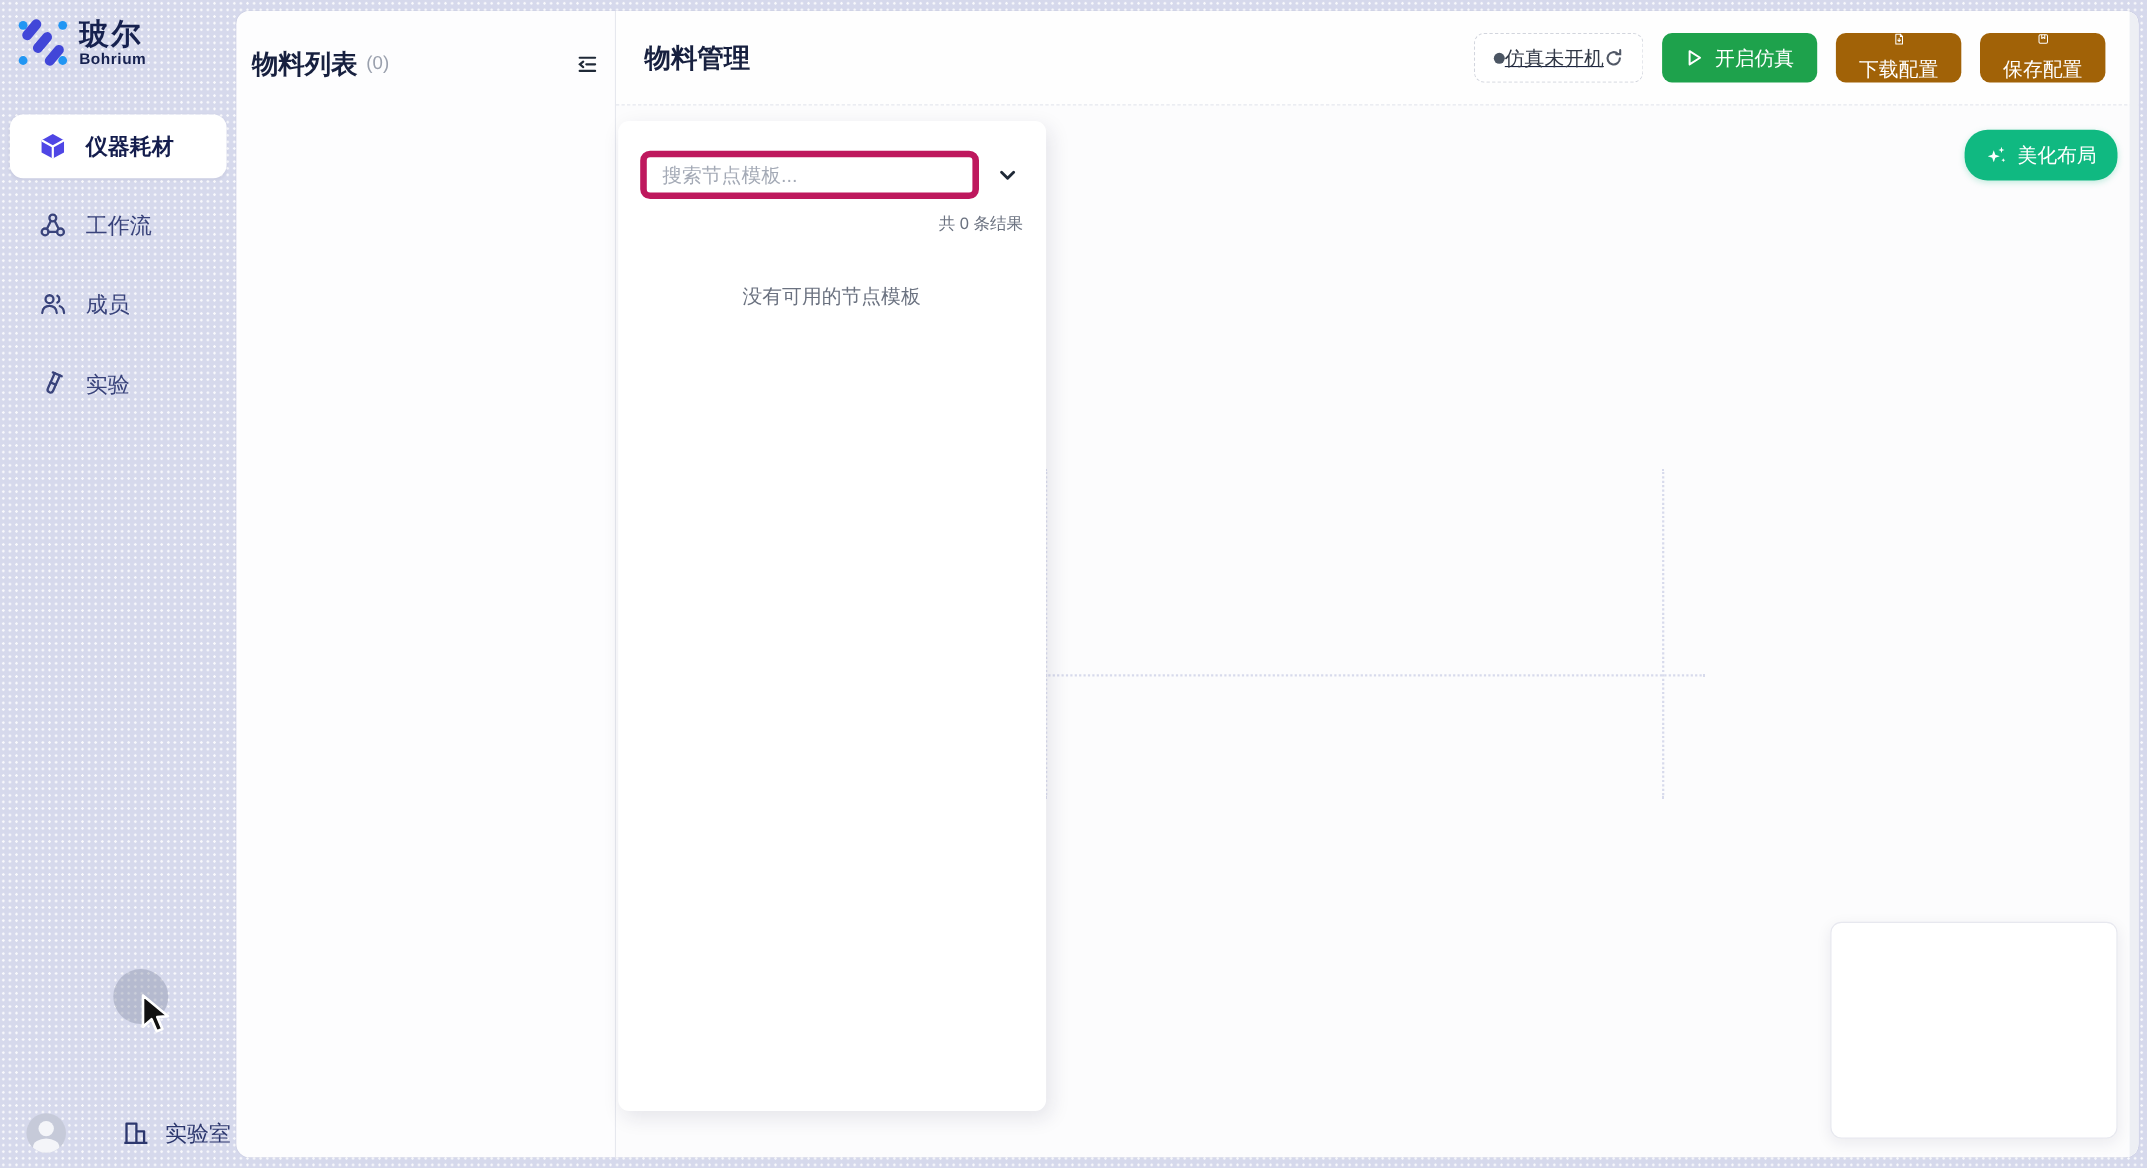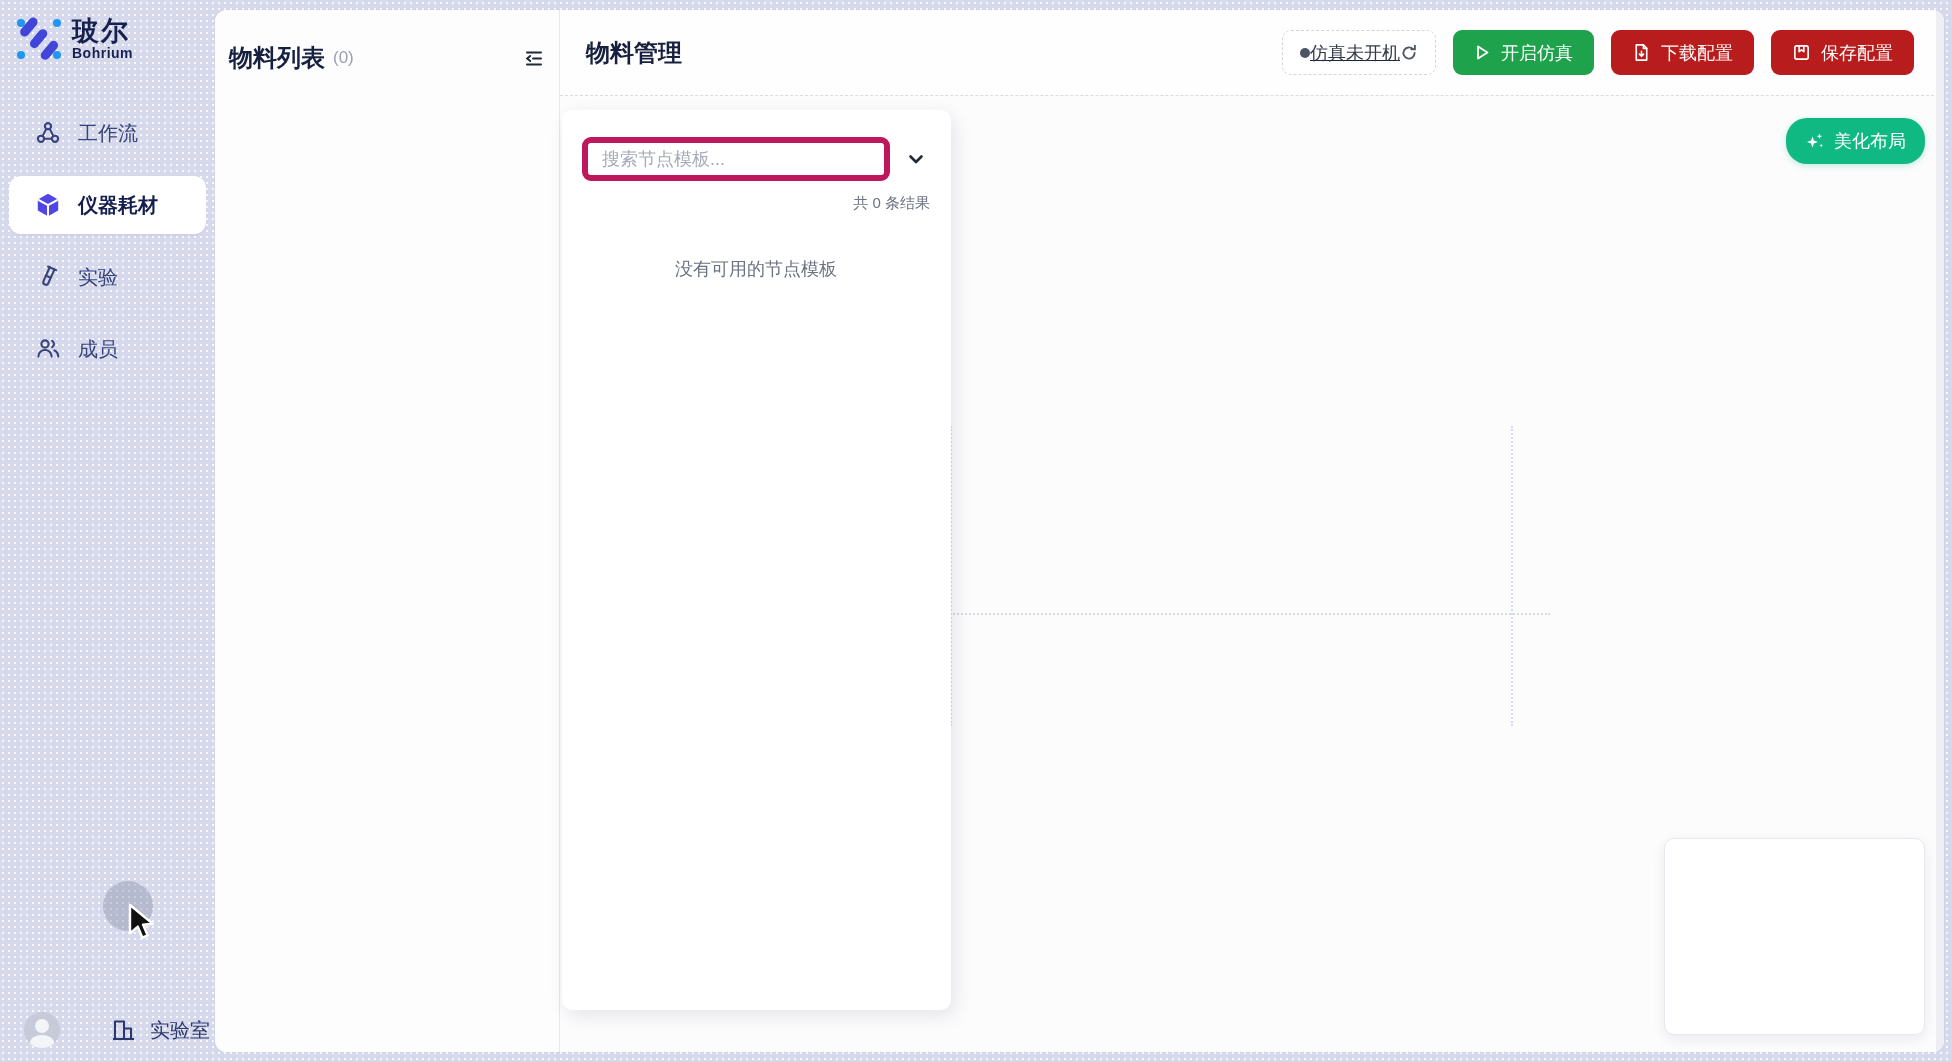--- a/index.html
+++ b/index.html
@@ -46,21 +46,21 @@
                  border-bottom:1px dashed #d8dbe6; background:#fefefe; }
   .page-title { font-size:24px; font-weight:bold; color:#17203f; }
   .header-actions { margin-left:auto; display:flex; align-items:center; gap:17px; }
   .status-chip { height:45px; display:flex; align-items:center; padding:0 17px;
                  border:1px dashed #d2d5dd; border-radius:9px; background:#fff; cursor:pointer;text-decoration:underline; }
   .status-dot { width:10px; height:10px; border-radius:50%; background:#4b5563; }
   .status-text { font-size:18px; color:#323947; }
   .btn { height:45px; display:flex; align-items:center; gap:10px; padding:0 21px; border:none;
          border-radius:9px; font-size:18px; color:#fff; cursor:pointer; font-family:inherit; }
   .btn-green { background:#1ea24c; }
-  .btn-blue { background:#b91c1c; }
+  .btn-blue { background:#a16207;flex-direction:column; }
   
   .canvas { flex:1; position:relative; background:#fcfcfd; }
   .guide-v { position:absolute; width:0; border-left:2px dotted #d7daec; }
   .guide-h { position:absolute; height:0; border-top:2px dotted #d7daec; }
   .tpl-panel { position:absolute; left:2px; top:14px; width:389px; height:900px; background:#ffffff;
                border-radius:10px; box-shadow:4px 6px 18px rgba(25,30,70,.10); padding:14px 21px 0 20px; }
   .info-banner { display:inline-flex; align-items:center; gap:10px; height:46px; padding:0 16px;
                  background:#e7f0fe; border:1px solid #c5dbfc; border-radius:9px; }
   .info-banner span { font-size:18px; color:#2767ec; }
   .search-row { margin-top:13px; display:flex; align-items:center; }
@@ -90,54 +90,54 @@
       <rect x="18" y="12" width="9" height="22" rx="4.5" fill="#4146d8" transform="rotate(40 23 23)"></rect>
       <rect x="29" y="23" width="9" height="22" rx="4.5" fill="#4146d8" transform="rotate(40 33 34)"></rect>
     </svg>
     <div class="logo-text">
       <div class="cn">玻尔</div>
       <div class="en">Bohrium</div>
     </div>
   </div>
 
   <div class="nav">
+    <div class="nav-item active">
+      <svg width="26" height="26" viewBox="0 0 26 26">
+        <path d="M13 1.8 L23.2 7.4 V18.6 L13 24.2 L2.8 18.6 V7.4 Z" fill="#4f46e5"></path>
+        <path d="M3.6 8 L13 13.2 L22.4 8 M13 13.2 V23.4" fill="none" stroke="#ffffff" stroke-width="2" stroke-linecap="round" stroke-linejoin="round"></path>
+      </svg>
+      <span>仪器耗材</span>
+    </div>
     <div class="nav-item">
       <svg width="26" height="26" viewBox="0 0 26 26" fill="none" stroke="#39437b" stroke-width="2.1" stroke-linecap="round">
         <circle cx="13" cy="6.2" r="3.1"></circle>
         <circle cx="6" cy="18.8" r="3.1"></circle>
         <circle cx="20" cy="18.8" r="3.1"></circle>
         <path d="M11.2 8.9 L7.6 16.1 M14.8 8.9 L18.4 16.1 M9.1 18.8 H16.9"></path>
       </svg>
       <span>工作流</span>
     </div>
-    <div class="nav-item active">
-      <svg width="26" height="26" viewBox="0 0 26 26">
-        <path d="M13 1.8 L23.2 7.4 V18.6 L13 24.2 L2.8 18.6 V7.4 Z" fill="#4f46e5"></path>
-        <path d="M3.6 8 L13 13.2 L22.4 8 M13 13.2 V23.4" fill="none" stroke="#ffffff" stroke-width="2" stroke-linecap="round" stroke-linejoin="round"></path>
-      </svg>
-      <span>仪器耗材</span>
+    <div class="nav-item">
+      <svg width="26" height="26" viewBox="0 0 26 26" fill="none" stroke="#39437b" stroke-width="2.1" stroke-linecap="round">
+        <circle cx="10" cy="8" r="3.6"></circle>
+        <path d="M3.4 20.6 c0-4.2 3-6.6 6.6-6.6 s6.6 2.4 6.6 6.6"></path>
+        <path d="M17.2 4.9 a3.6 3.6 0 0 1 0 6.2"></path>
+        <path d="M19.4 14.4 c2.4 .9 3.8 3 3.8 6.2"></path>
+      </svg>
+      <span>成员</span>
     </div>
     <div class="nav-item">
       <svg width="26" height="26" viewBox="0 0 26 26" fill="none" stroke="#39437b" stroke-width="2.1" stroke-linecap="round">
         <g transform="rotate(24 13 13)">
           <path d="M10.6 3.4 v15.2 a2.6 2.6 0 0 0 5.2 0 V3.4"></path>
           <path d="M8.8 3.4 h8.8"></path>
           <path d="M10.6 12.6 h5.2"></path>
         </g>
       </svg>
       <span>实验</span>
-    </div>
-    <div class="nav-item">
-      <svg width="26" height="26" viewBox="0 0 26 26" fill="none" stroke="#39437b" stroke-width="2.1" stroke-linecap="round">
-        <circle cx="10" cy="8" r="3.6"></circle>
-        <path d="M3.4 20.6 c0-4.2 3-6.6 6.6-6.6 s6.6 2.4 6.6 6.6"></path>
-        <path d="M17.2 4.9 a3.6 3.6 0 0 1 0 6.2"></path>
-        <path d="M19.4 14.4 c2.4 .9 3.8 3 3.8 6.2"></path>
-      </svg>
-      <span>成员</span>
     </div>
   </div>
 
   <div class="click-glow"></div>
   <svg class="cursor" width="34" height="40" viewBox="0 0 17 20">
     <path d="M2 1 L2 15.2 L5.9 11.8 L8.2 17.3 L10.8 16.2 L8.5 10.8 L13.4 10.4 Z" fill="#111" stroke="#fff" stroke-width="1.2" stroke-linejoin="round"></path>
   </svg>
 
   <div class="sidebar-footer">
     <div class="avatar">

